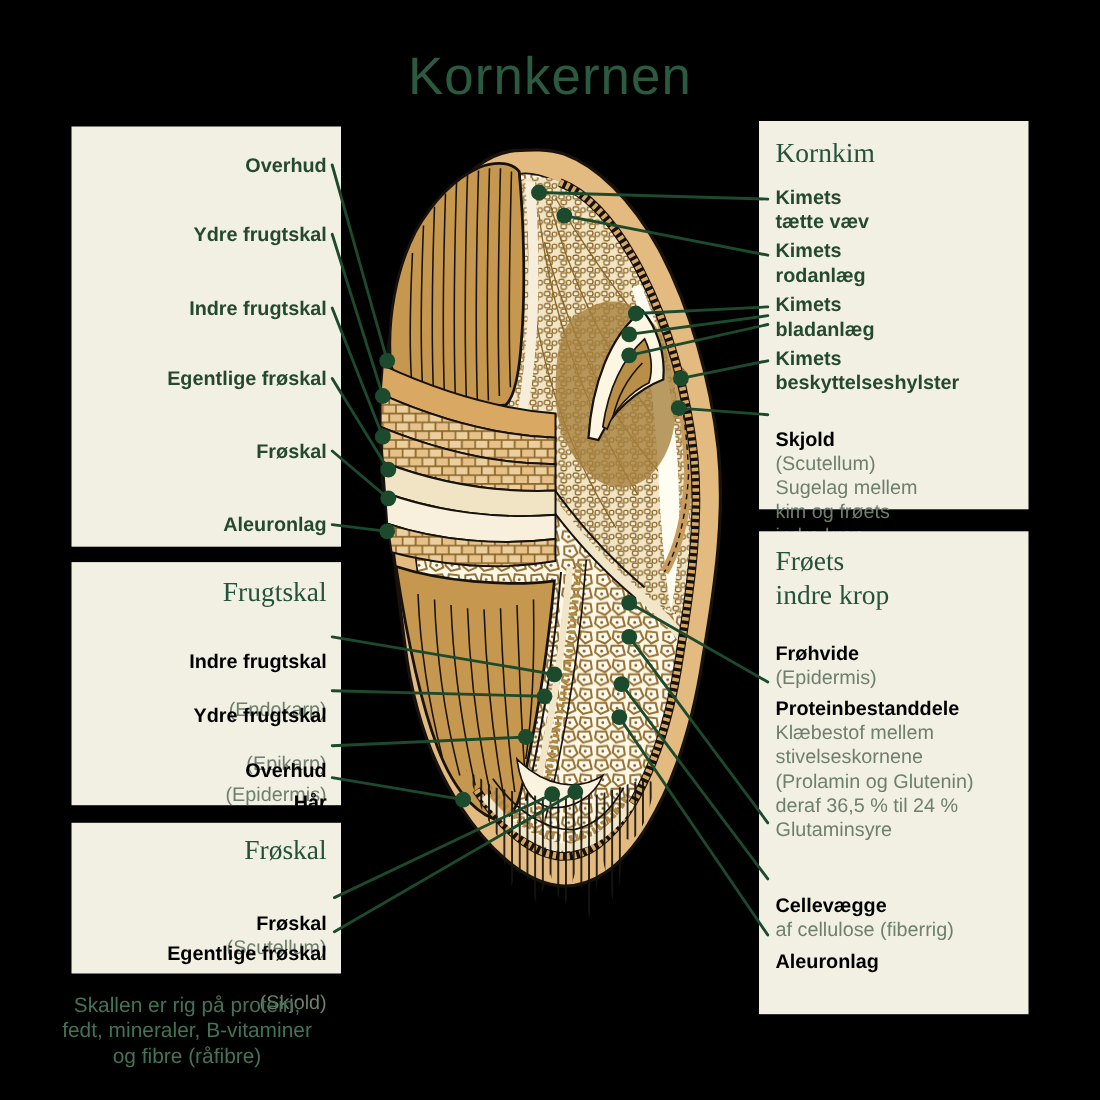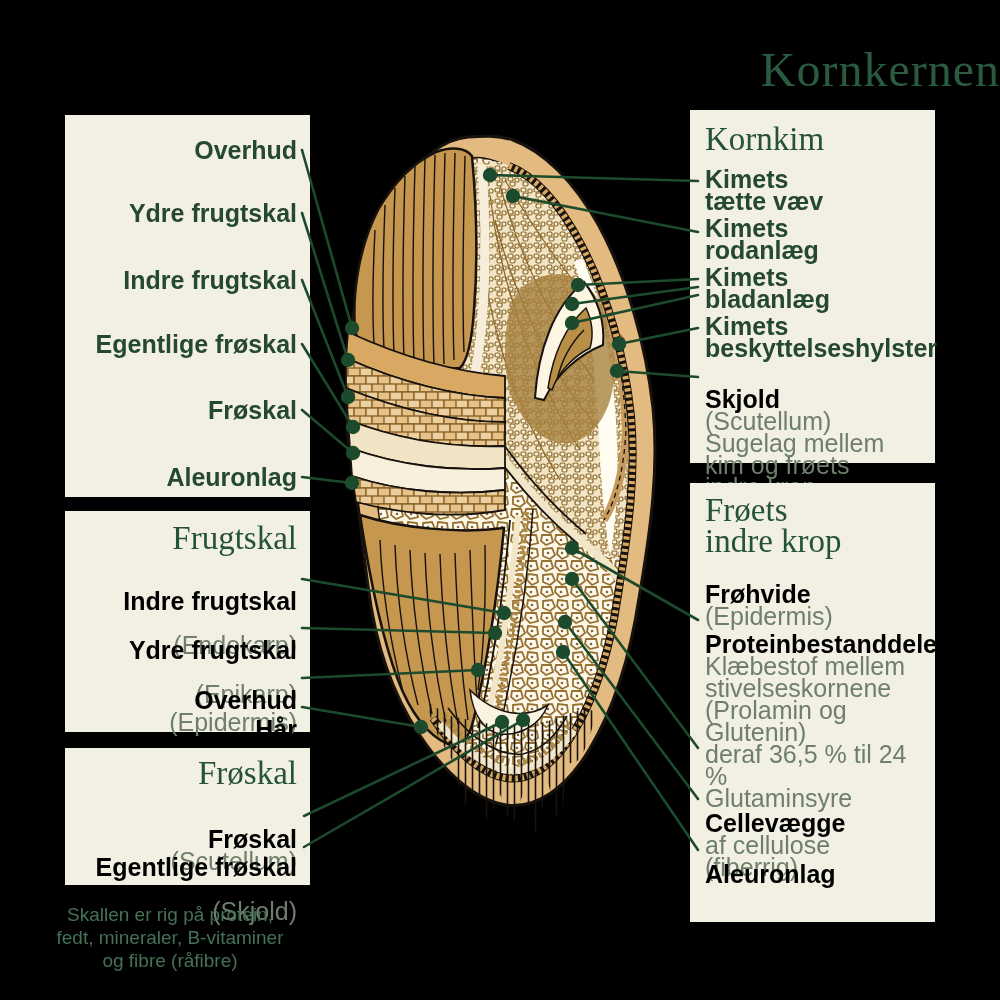--- a/index.html
+++ b/index.html
@@ -1,27 +1,27 @@
 <!DOCTYPE html>
 <html><head>
 <meta charset="utf-8">
 <style>
   html,body{margin:0;padding:0}
   body{width:1000px;height:1000px;background:#000;position:relative;overflow:hidden;
        font-family:"Liberation Sans",sans-serif}
   .panel{position:absolute;background:#f2efe3}
-  .lab{position:absolute;color:#24492f;font-size:25px;line-height:22px;font-weight:700;white-space:pre-line}
+  .lab{position:absolute;color:#24492f;font-size:18px;line-height:22px;font-weight:700;white-space:pre-line}
   .ra{text-align:right}
-  .heading{font-family:"Liberation Serif",serif;font-weight:500;font-size:33px;color:#25523a;
+  .heading{font-family:"Liberation Serif",serif;font-weight:500;font-size:25px;color:#25523a;
            line-height:31px;white-space:pre-line}
   .b{font-weight:700;color:#000000}
   .l{font-weight:400;color:#6e7f6d}
   .pl{white-space:pre-line}
-  #title{position:absolute;top:42px;left:0;width:100%;text-align:right;
-         font-family:Liberation Serif, serif;font-size:48px;color:#2a5b41;letter-spacing:1px}
+  #title{position:absolute;top:42px;left:0;width:100%;text-align:center;
+         font-family:Liberation Sans, sans-serif;font-size:48px;color:#2a5b41;letter-spacing:1px}
   #footnote{position:absolute;left:40px;width:260px;top:903px;text-align:center;color:#447256;
             font-size:19px;line-height:23px;white-space:pre-line;font-weight:400}
   #art{position:absolute;left:0;top:0;pointer-events:none}
 </style>
 </head>
 <body>
 
 <div id="title">Kornkernen</div>
 
 <div class="panel" style="left:65px;top:115px;width:245px;height:382px">

